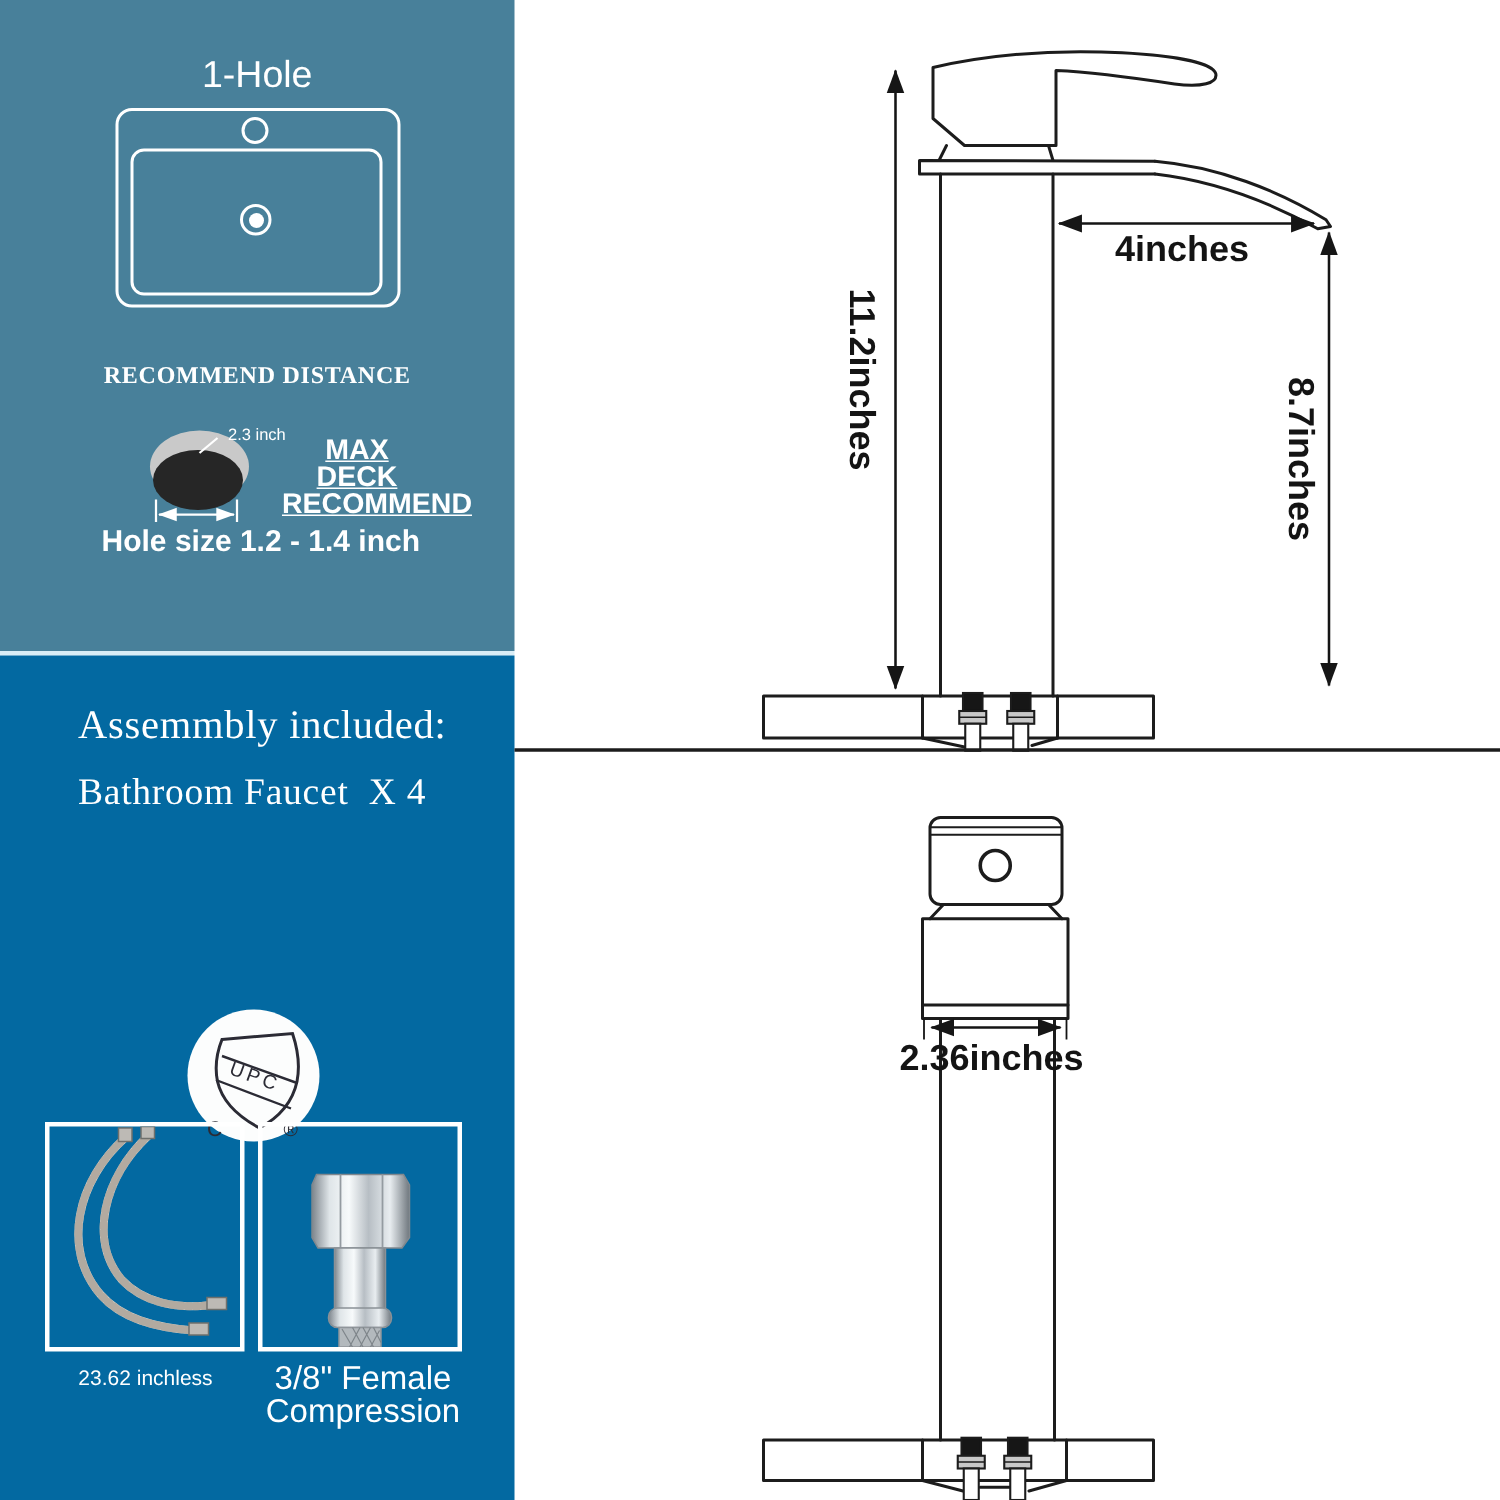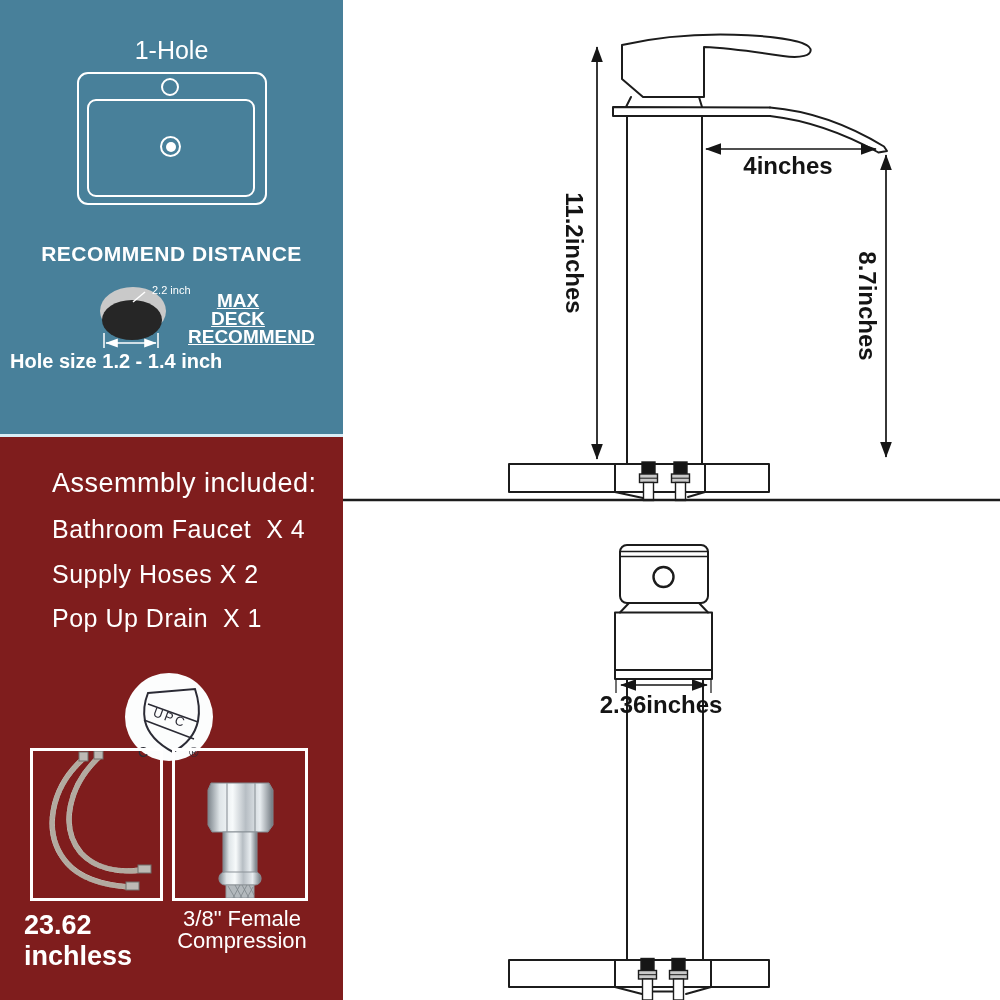--- a/index.html
+++ b/index.html
@@ -2,39 +2,39 @@
 <html><head>
 <meta charset="utf-8">
 <style>
   html,body{margin:0;padding:0;background:#fff;}
   .stage{position:relative;width:1000px;height:1000px;background:#ffffff;
          font-family:"Liberation Sans",sans-serif;overflow:hidden;}
   .abs{position:absolute;}
   
   .panel-top{position:absolute;left:0;top:0;width:343px;height:434px;background:#48809a;}
   .panel-sep{position:absolute;left:0;top:434px;width:343px;height:3px;background:#d9edf6;}
-  .panel-bottom{position:absolute;left:0;top:437px;width:343px;height:563px;background:#7f1d1d;}
+  .panel-bottom{position:absolute;left:0;top:437px;width:343px;height:563px;background:#0369a1;font-family:Liberation Serif, serif;}
   .wtxt{color:#ffffff;}
   .hole-title{left:0;top:36px;width:343px;text-align:center;font-size:25px;}
   .sink-outer{left:77px;top:72px;width:186px;height:129px;border:2.5px solid #fff;border-radius:11px;}
   .sink-inner{left:87px;top:99px;width:164px;height:94px;border:2.5px solid #fff;border-radius:9px;}
   .faucet-hole{left:161px;top:78px;width:14px;height:14px;border:2.5px solid #fff;border-radius:50%;}
   .drain-ring{left:160px;top:136px;width:17px;height:17px;border:2.5px solid #fff;border-radius:50%;}
   .drain-dot{left:166px;top:142px;width:10px;height:10px;background:#fff;border-radius:50%;}
-  .rec-heading{left:0;top:242px;width:343px;text-align:center;font-size:21px;font-weight:bold;letter-spacing:.5px;}
+  .rec-heading{left:0;top:242px;width:343px;text-align:center;font-size:16px;font-weight:bold;letter-spacing:.5px;font-family:Liberation Serif, serif;}
   .deck-val{left:152px;top:284px;font-size:11px;}
   .deck-label{left:188px;top:292px;width:100px;text-align:center;font-size:19px;font-weight:600;line-height:18px;text-decoration:underline;}
-  .hole-size{left:10px;top:350px;width:270px;text-align:left;font-size:20px;font-weight:bold;}
+  .hole-size{left:10px;top:350px;width:270px;text-align:right;font-size:20px;font-weight:bold;}
   .asm-head{left:52px;top:31px;font-size:27px;letter-spacing:.5px;}
   .asm-item{left:52px;font-size:25px;letter-spacing:.5px;white-space:pre;}
   .upc-circle{left:125px;top:673px;width:88px;height:88px;background:#fcfdfd;border-radius:50%;}
   .part-box{border:3px solid #fff;box-sizing:border-box;background:transparent;}
   .box1{left:30px;top:748px;width:133px;height:153px;}
   .box2{left:172px;top:748px;width:136px;height:153px;}
-  .hose-label{left:24px;top:910px;width:146px;font-size:27px;font-weight:bold;}
+  .hose-label{left:24px;top:910px;width:146px;text-align:center;font-size:14px;}
   .fit-label{left:174px;top:908px;width:136px;text-align:center;font-size:22px;line-height:22px;}
   
   .drawing{position:absolute;left:0;top:0;width:1000px;height:1000px;}
   svg text{font-family:"Liberation Sans",sans-serif;}
   .dimtext{font-weight:bold;font-size:24px;fill:#141414;}
 </style>
 </head>
 <body>
 
 <div class="stage">
@@ -55,35 +55,33 @@
         <marker id="aw" viewBox="0 0 10 8" markerWidth="9" markerHeight="7" refX="9" refY="4" orient="auto-start-reverse">
           <path d="M0,0.6 L9.5,4 L0,7.4 Z" fill="#ffffff"></path>
         </marker>
       </defs>
       <ellipse cx="48" cy="31" rx="33" ry="24" fill="#c9c9c9"></ellipse>
       <ellipse cx="47" cy="40" rx="30" ry="20" fill="#262626"></ellipse>
       <path d="M48,22 L60,12" stroke="#ffffff" stroke-width="1.5" fill="none"></path>
       <path d="M19,53 V68 M73,53 V68" stroke="#ffffff" stroke-width="1.5" fill="none"></path>
       <line x1="21" y1="63" x2="71" y2="63" stroke="#ffffff" stroke-width="1.5" marker-start="url(#aw)" marker-end="url(#aw)"></line>
     </svg>
-    <div class="abs deck-val wtxt">2.2 inch</div>
+    <div class="abs deck-val wtxt">2.3 inch</div>
     <div class="abs deck-label wtxt">
       <span>MAX DECK</span><br>
       <span>RECOMMEND</span>
     </div>
     <div class="abs hole-size wtxt">Hole size 1.2 - 1.4 inch</div>
   </div>
 
   <div class="panel-sep"></div>
 
   <div class="panel-bottom">
     <div class="abs asm-head wtxt">Assemmbly included:</div>
     <div class="abs asm-item wtxt" style="top:78px;">Bathroom Faucet  X 4</div>
-    <div class="abs asm-item wtxt" style="top:123px;">Supply Hoses X 2</div>
-    <div class="abs asm-item wtxt" style="top:167px;">Pop Up Drain  X 1</div>
   </div>
 
   <div class="abs upc-circle">
     <svg width="88" height="88" viewBox="0 0 88 88">
       <path d="M23,20 L70,16 C74,28 75,38 73,48 C70,62 61,72 48,79 C33,71 23,61 20,48 C18,38 19,30 23,20 Z" fill="none" stroke="#2b2b35" stroke-width="2"></path>
       <path d="M23,31 L73,49 M19,47 L69,66" fill="none" stroke="#2b2b35" stroke-width="1.6"></path>
       <text x="45" y="49" text-anchor="middle" transform="rotate(20 45 45)" font-size="13" letter-spacing="2.5" fill="#2b2b35">UPC</text>
       <text x="13" y="84" font-size="14" fill="#2b2b35">C</text>
       <text x="64" y="84" font-size="13" fill="#2b2b35">®</text>
     </svg>

